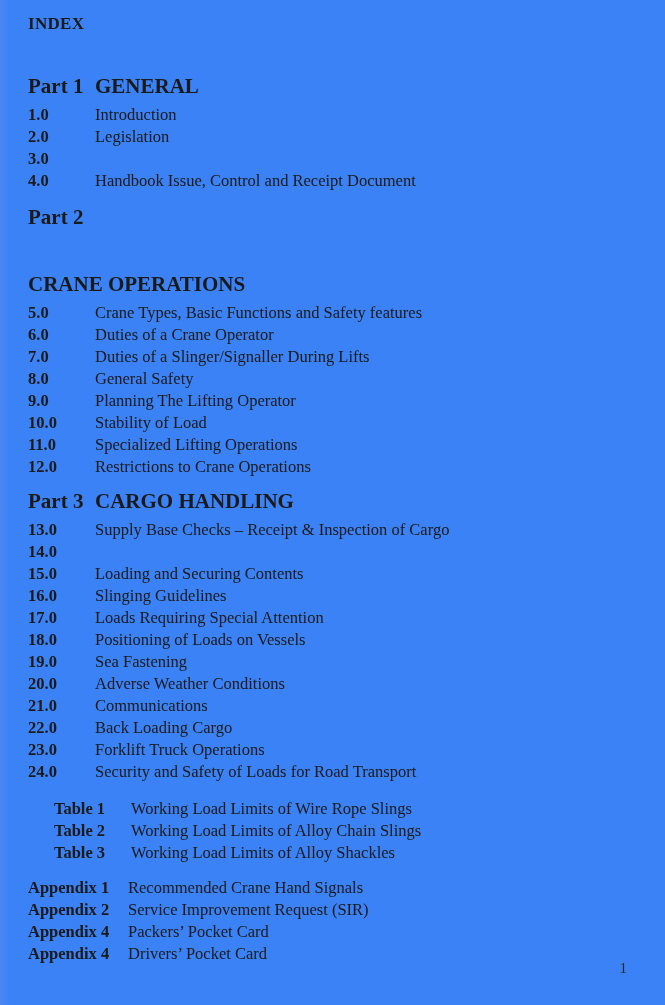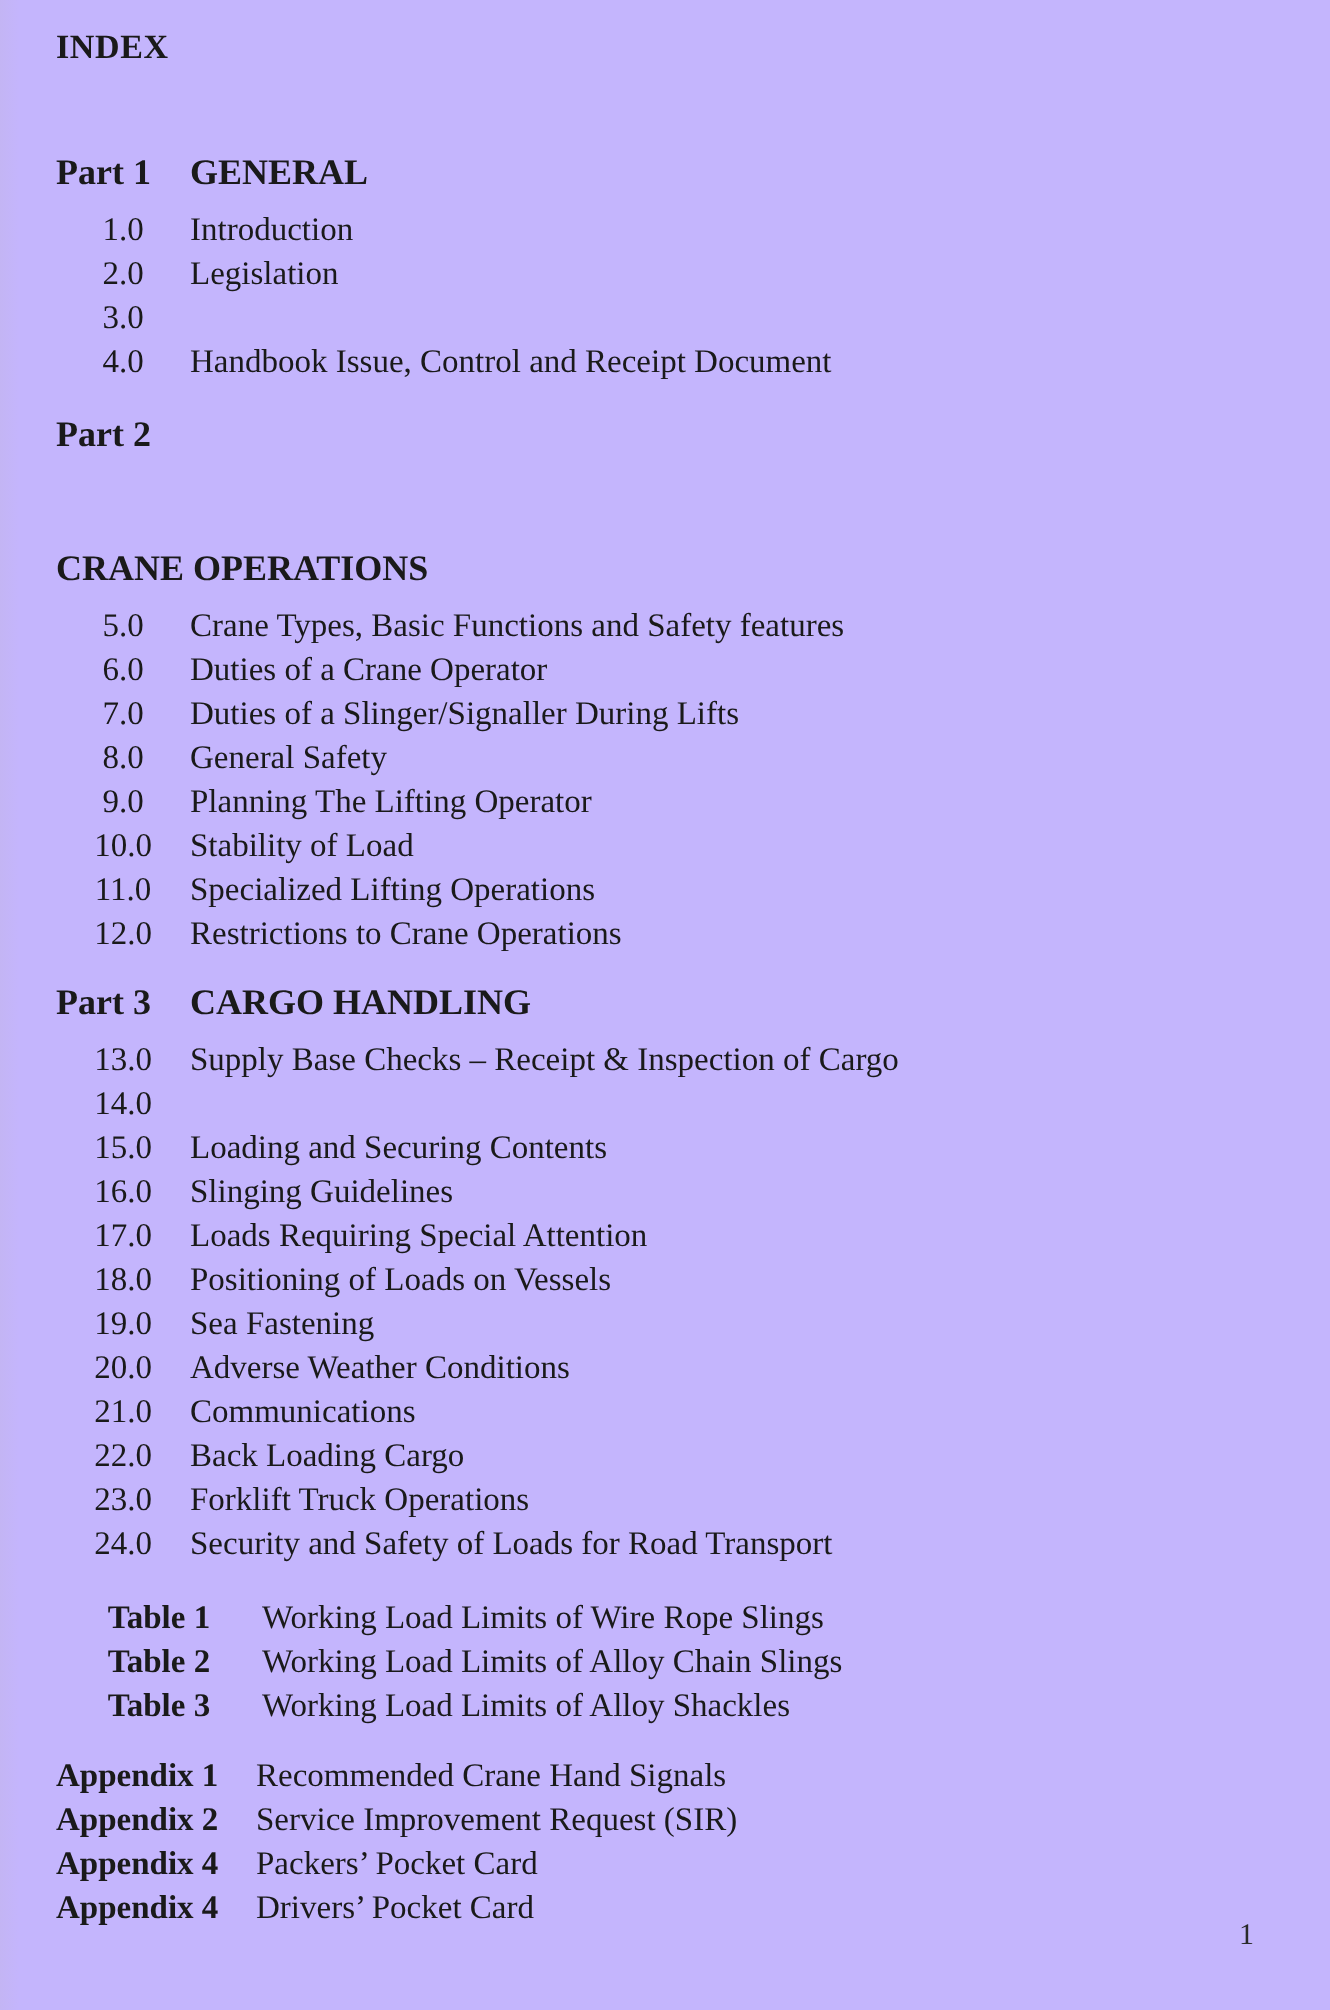--- a/index.html
+++ b/index.html
@@ -4,21 +4,21 @@
 <style>
   html, body {
     margin: 0;
     padding: 0;
     background: #ffffff;
   }
   .page {
     position: relative;
     width: 665px;
     height: 1005px;
-    background: #c4b5fd;
+    background: #3b82f6;
     font-family: "Liberation Serif", "DejaVu Serif", serif;
     color: #1a1a1a;
     box-sizing: border-box;
     padding: 15px 40px 0 28px;
     overflow: hidden;
   }
   
   .scan-edge {
     position: absolute;
     left: 0; top: 0; bottom: 0;
@@ -29,43 +29,42 @@
   .index-title {
     margin: 0;
     font-size: 17px;
     line-height: 18px;
     font-weight: bold;
     letter-spacing: 0.3px;
   }
   .part-row {
     display: flex;
     font-weight: bold;
-    font-size: 18px;
+    font-size: 21px;
     line-height: 18px;
   }
   #toc-sections .section:nth-child(1) .part-row { margin-top: 44px; }
   #toc-sections .section:nth-child(2) .part-row { margin-top: 16px; flex-direction: column; }
   #toc-sections .section:nth-child(3) .part-row { margin-top: 14px; }
   .part-label {
     display: inline-block;
     width: 67px;
     flex: 0 0 67px;
   }
   .items { margin-top: 9px; }
   .item-row {
     display: flex;
     font-size: 16.5px;
     line-height: 22px;
   }
   .num-label {
     display: inline-block;
     width: 67px;
     flex: 0 0 67px;
-    font-weight: normal;
-    text-align: center;
+    font-weight: bold;
   }
   .item-text { font-weight: normal; }
   #tables-list { margin-top: 15px; }
   #appendices-list { margin-top: 13px; }
   .table-label {
     display: inline-block;
     width: 103px;
     flex: 0 0 103px;
     font-weight: bold;
     text-align: center;

